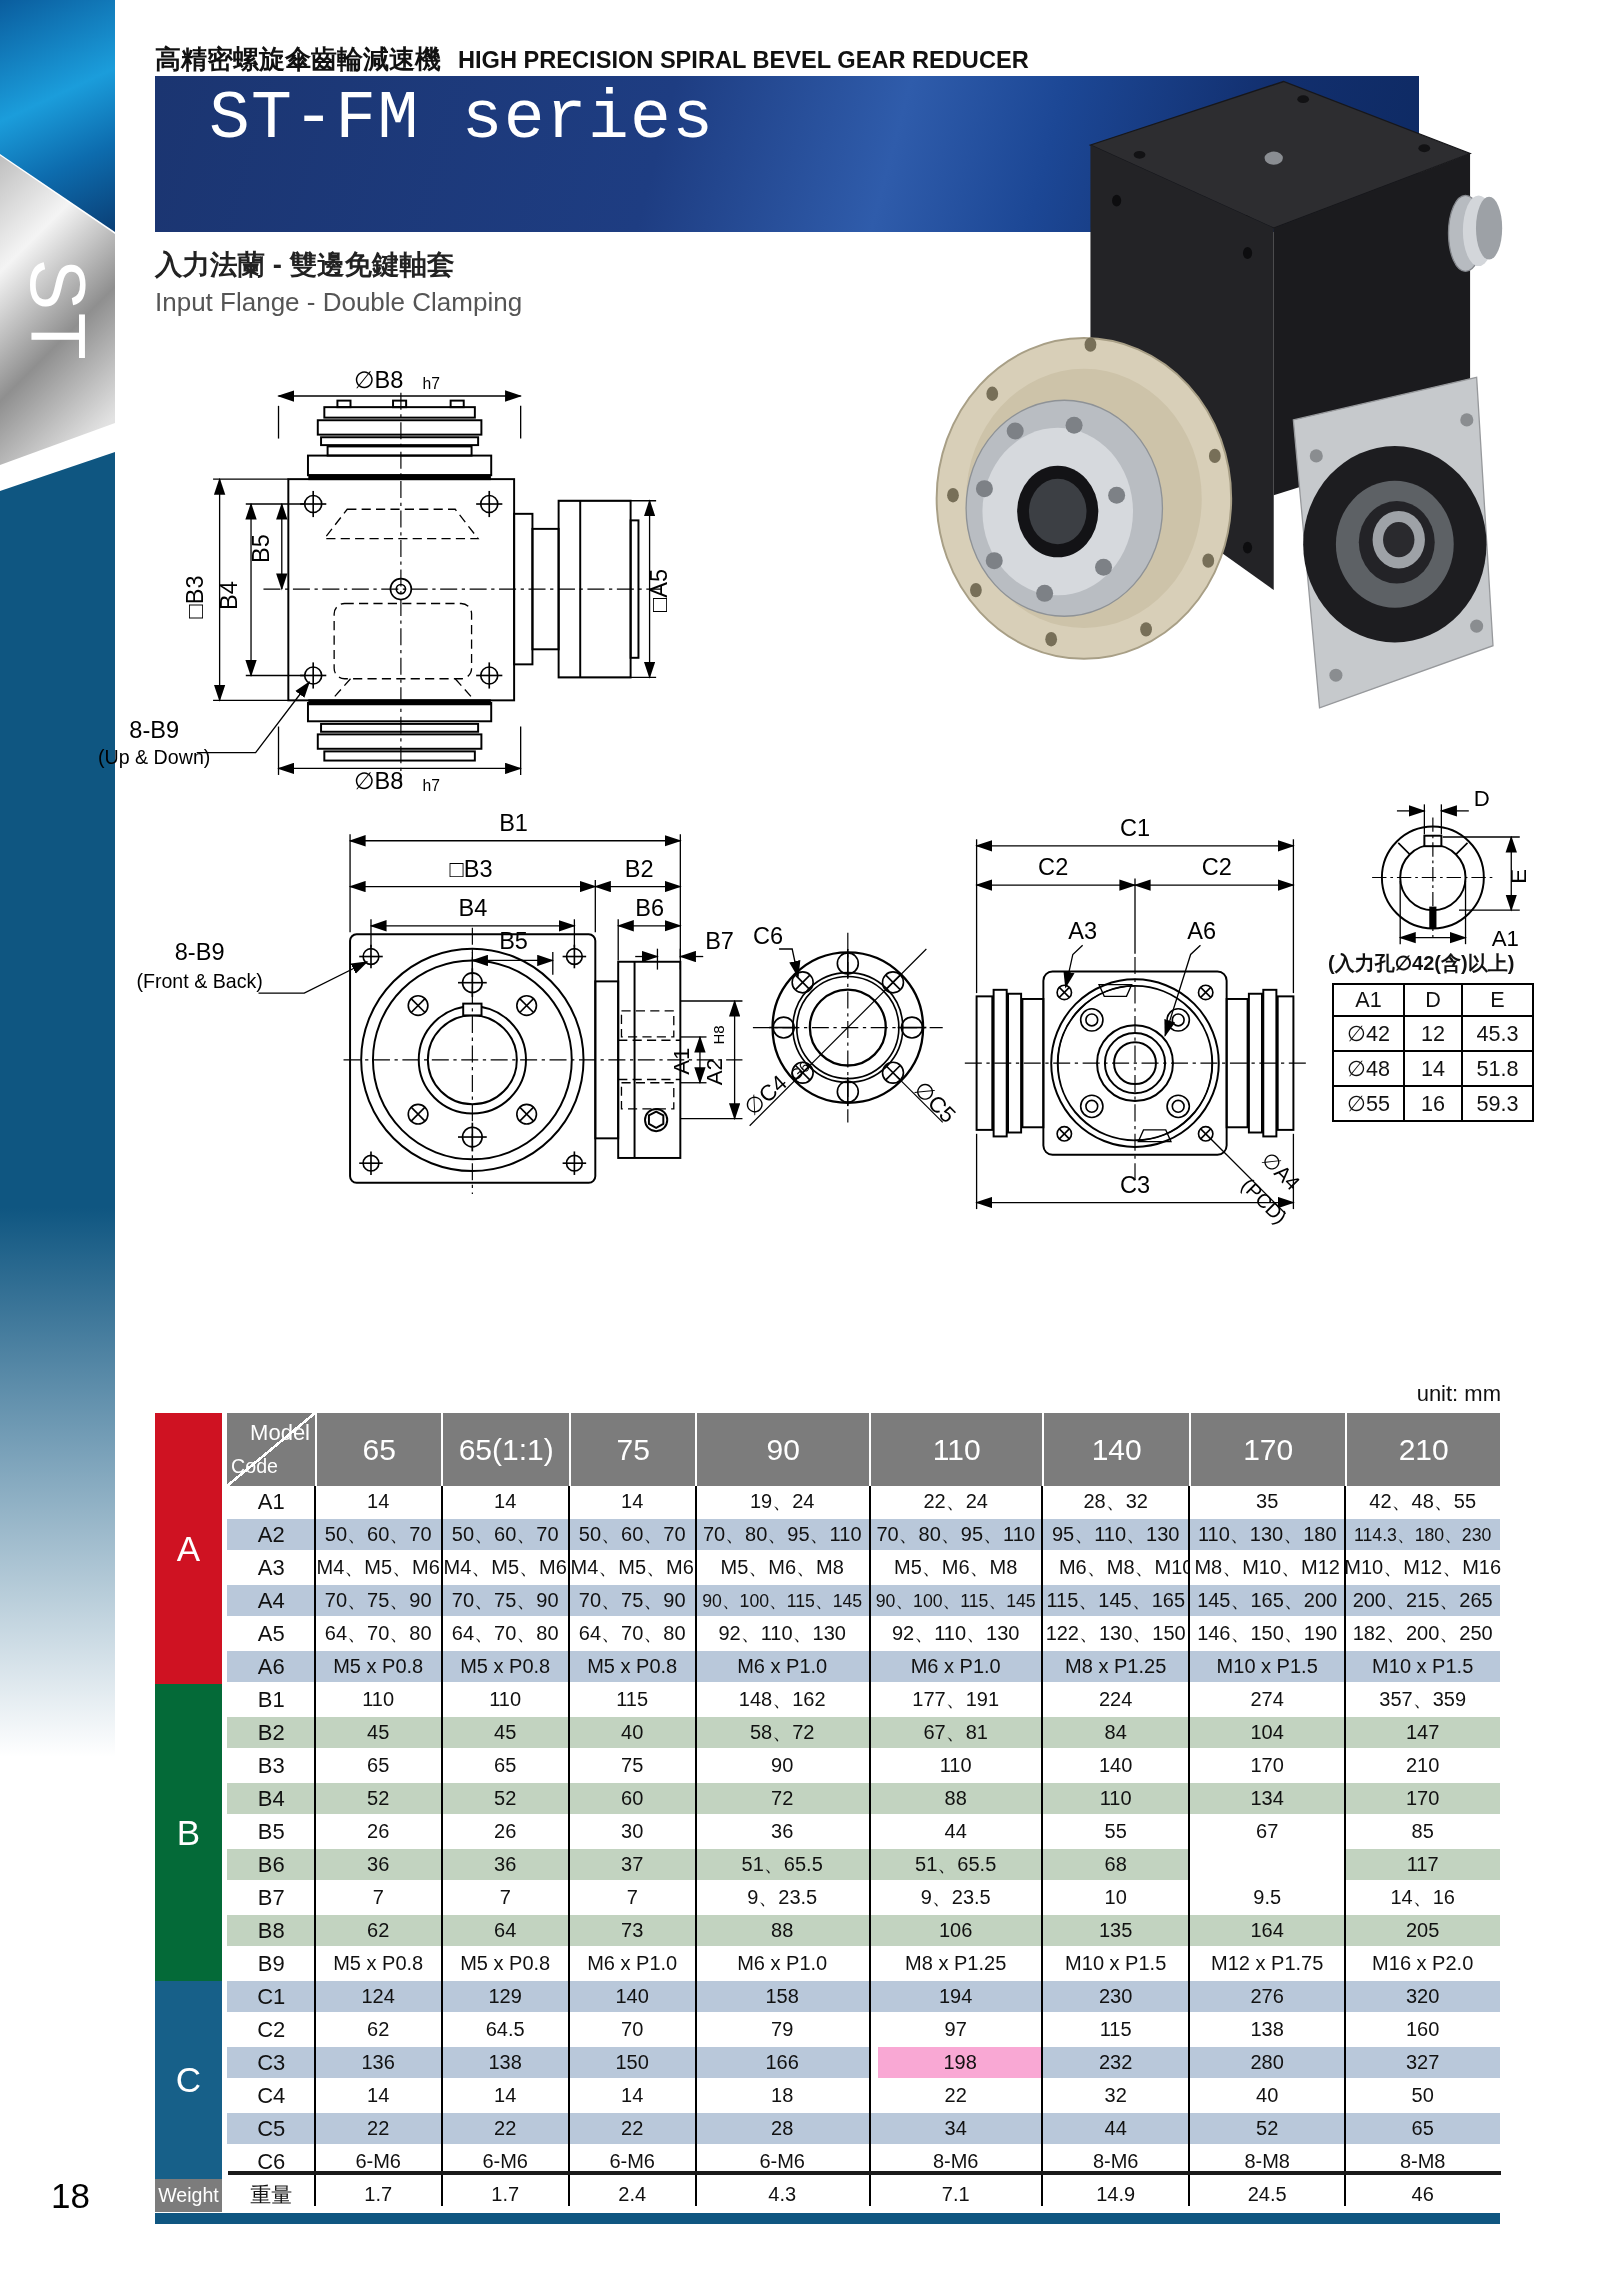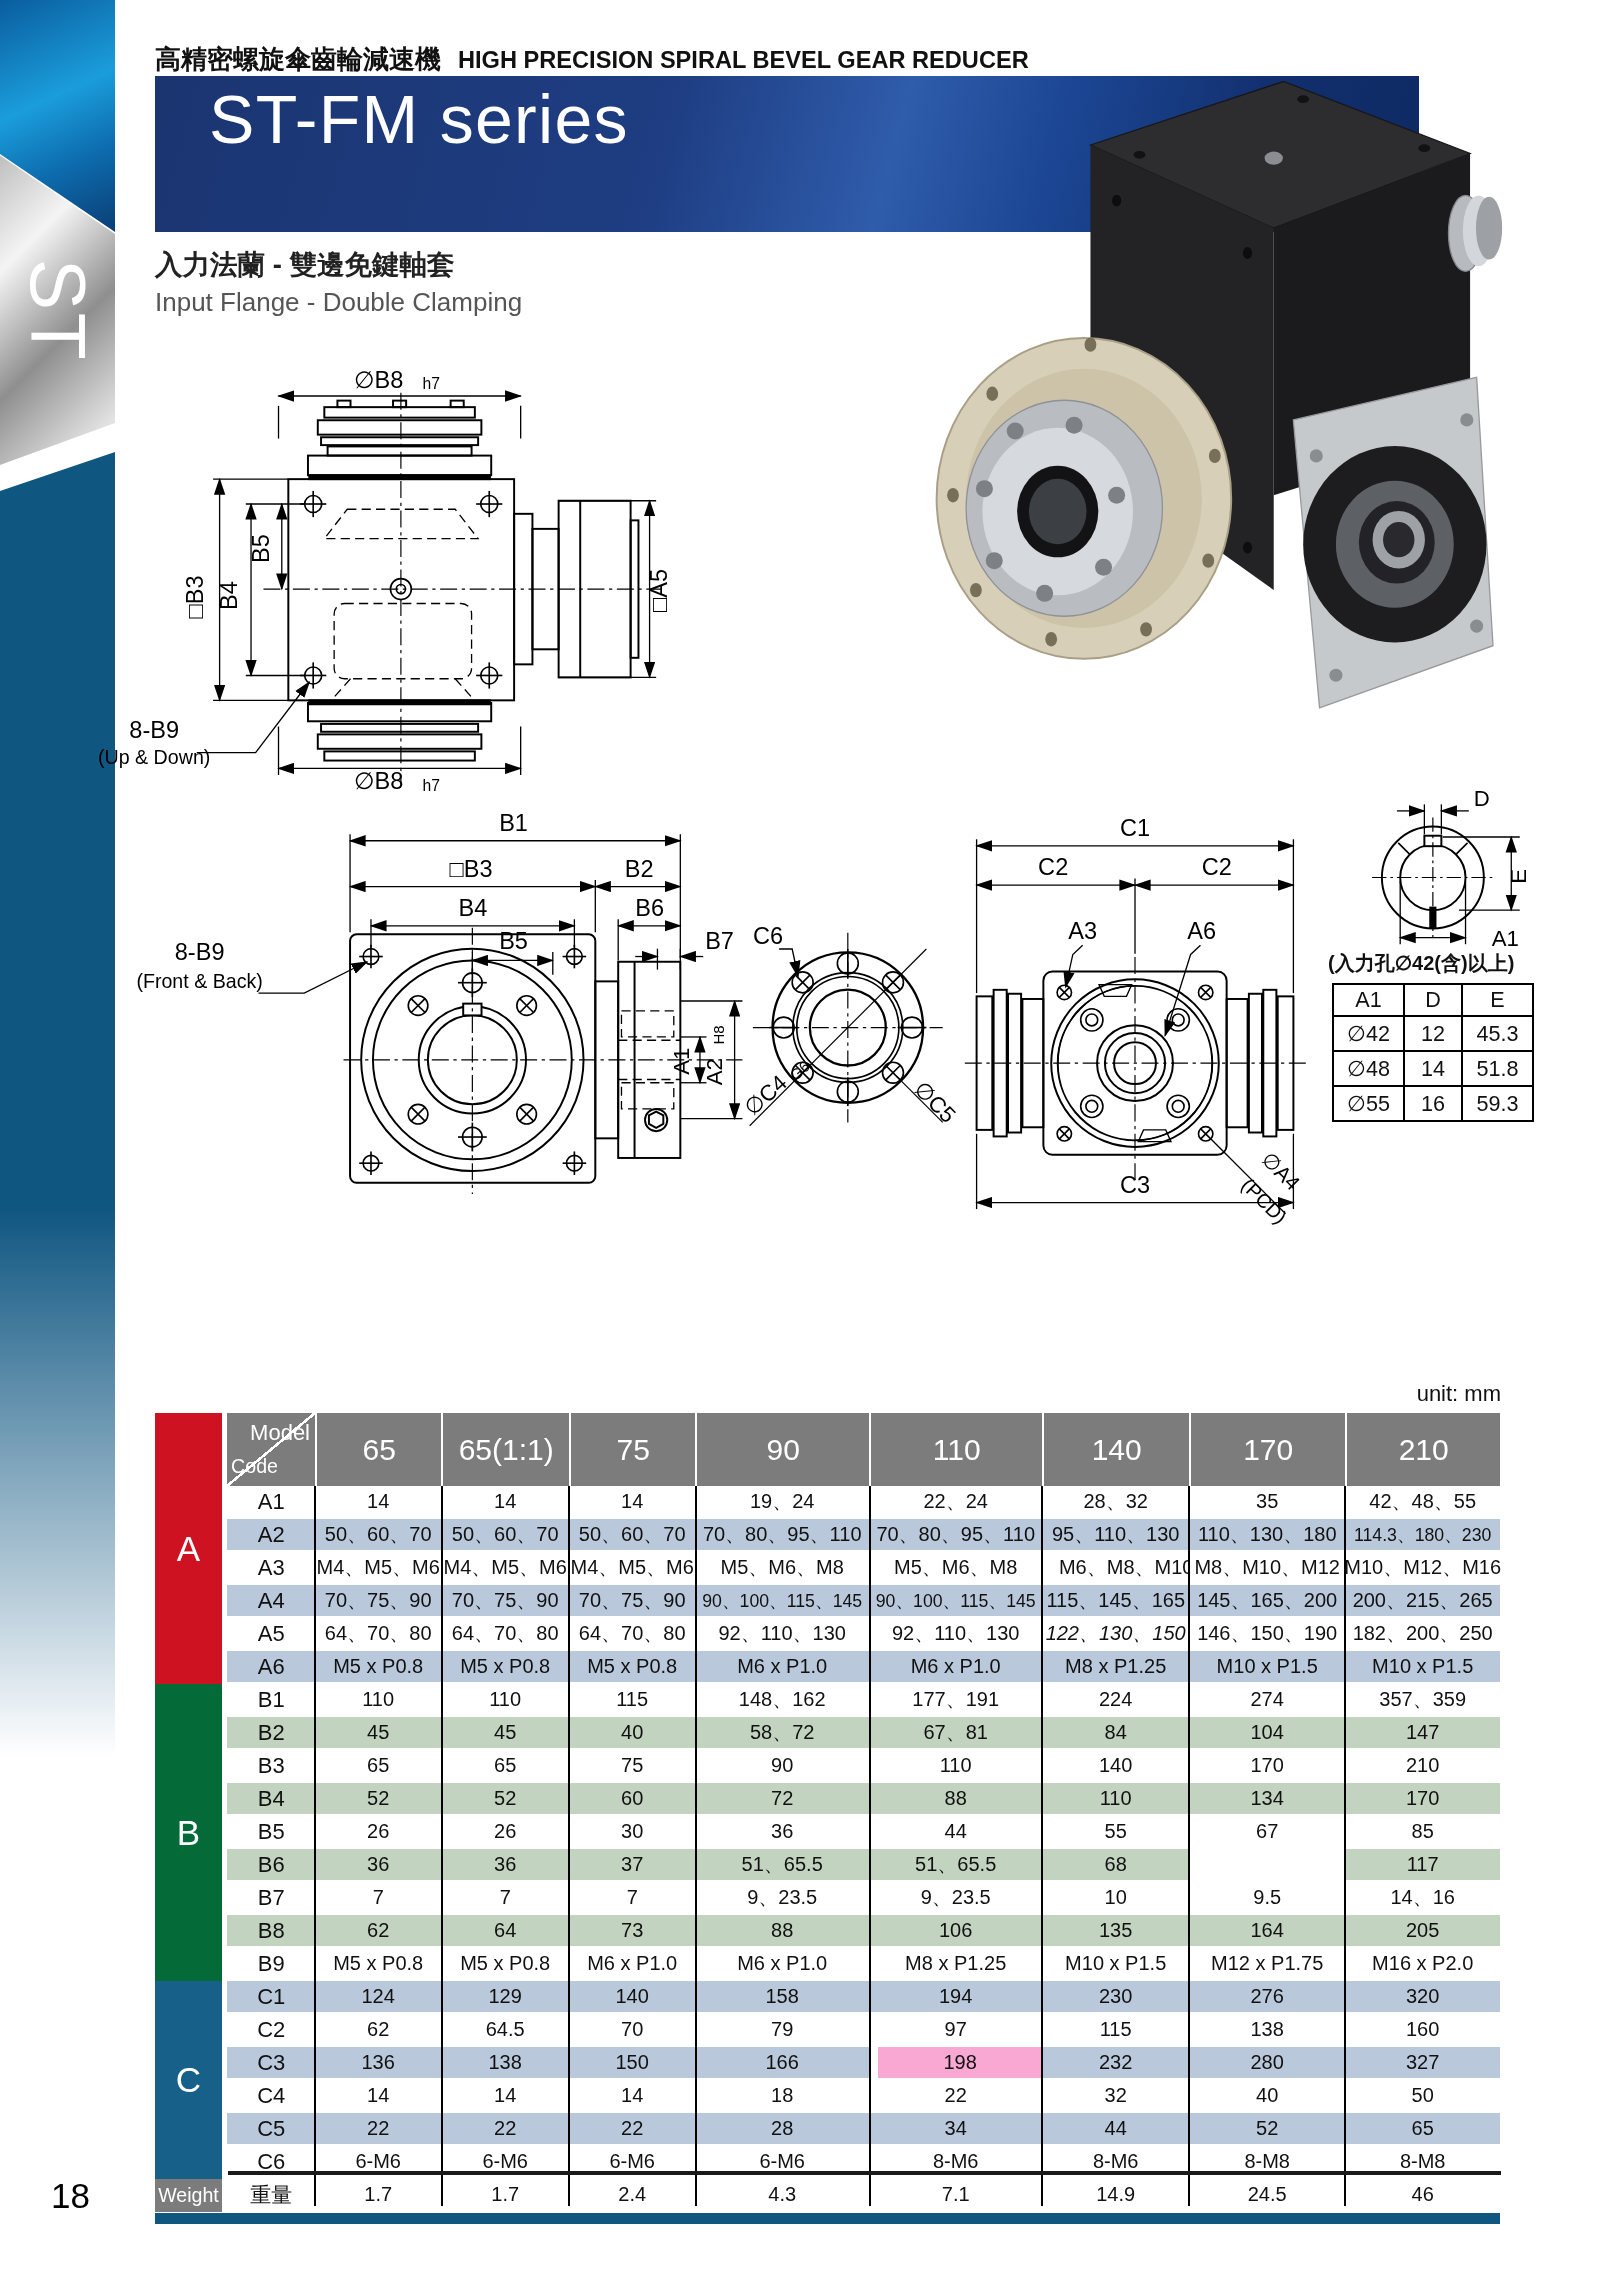--- a/index.html
+++ b/index.html
@@ -17,21 +17,21 @@
   .side-st{position:absolute;left:5.2px;top:258px;width:105px;height:105px;line-height:105px;
     text-align:center;font-size:77px;color:#fff;transform:rotate(90deg);letter-spacing:2.6px;}
   .side-blue-bottom{position:absolute;left:0;top:452px;width:115px;height:1374px;
     background:linear-gradient(to bottom,#0f5681 0%,#0f5681 55%,rgba(15,86,129,0) 95%);
     clip-path:polygon(0 39px,100% 0,100% 100%,0 100%);}
   
   .topline{position:absolute;left:155px;top:42px;white-space:nowrap;}
   .topline .zh{font-weight:bold;font-size:26px;color:#111;}
   .topline .en{font-size:23.6px;color:#111;margin-left:17px;font-weight:bold;}
   .band{position:absolute;left:155px;top:76px;width:1264px;height:156px;
-    background:linear-gradient(105deg,#1b3571 0%,#1e3d82 40%,#2f5cab 58%,#1c4795 70%,#122f6e 86%,#0e2a63 100%);}
+    background:linear-gradient(105deg,#1b3571 0%,#1e3d82 40%,#2f5cab 58%,#1c4795 70%,#122f6e 86%,#0e2a63 100%);font-family:Liberation Mono, monospace;}
   .band .series{position:absolute;left:54px;top:3.9px;font-size:68px;color:#fff;letter-spacing:1.3px;}
   .band .ratio{position:absolute;left:60px;top:96px;font-size:31px;color:#fff;letter-spacing:0.7px;}
   .sub-zh{position:absolute;left:155px;top:247px;font-size:27.5px;font-weight:bold;color:#222;}
   .sub-en{position:absolute;left:155px;top:287px;font-size:26px;color:#555;}
   
   svg{overflow:visible;}
   svg text{font-family:"Liberation Sans",sans-serif;fill:#000;}
   .dwg{position:absolute;}
   
   .mini-title{position:absolute;left:1328px;top:950px;font-size:20px;font-weight:bold;white-space:nowrap;}
@@ -560,21 +560,21 @@
     <div class="vc sm" style="grid-area: 5 / 8; background: rgb(185, 200, 218);">90、100、115、145</div>
     <div class="vc" style="grid-area: 5 / 9; background: rgb(185, 200, 218);">115、145、165</div>
     <div class="vc" style="grid-area: 5 / 10; background: rgb(185, 200, 218);">145、165、200</div>
     <div class="vc" style="grid-area: 5 / 11; background: rgb(185, 200, 218);">200、215、265</div>
     <div class="rl" style="grid-area: 6 / 3;">A5</div>
     <div class="vc" style="grid-area: 6 / 4;">64、70、80</div>
     <div class="vc" style="grid-area: 6 / 5;">64、70、80</div>
     <div class="vc" style="grid-area: 6 / 6;">64、70、80</div>
     <div class="vc" style="grid-area: 6 / 7;">92、110、130</div>
     <div class="vc" style="grid-area: 6 / 8;">92、110、130</div>
-    <div class="vc" style="grid-area: 6 / 9; font-style: italic;">122、130、150</div>
+    <div class="vc" style="grid-area: 6 / 9;">122、130、150</div>
     <div class="vc" style="grid-area: 6 / 10;">146、150、190</div>
     <div class="vc" style="grid-area: 6 / 11;">182、200、250</div>
     <div class="rl" style="grid-area: 7 / 3; background: rgb(185, 200, 218);">A6</div>
     <div class="vc" style="grid-area: 7 / 4; background: rgb(185, 200, 218);">M5 x P0.8</div>
     <div class="vc" style="grid-area: 7 / 5; background: rgb(185, 200, 218);">M5 x P0.8</div>
     <div class="vc" style="grid-area: 7 / 6; background: rgb(185, 200, 218);">M5 x P0.8</div>
     <div class="vc" style="grid-area: 7 / 7; background: rgb(185, 200, 218);">M6 x P1.0</div>
     <div class="vc" style="grid-area: 7 / 8; background: rgb(185, 200, 218);">M6 x P1.0</div>
     <div class="vc" style="grid-area: 7 / 9; background: rgb(185, 200, 218);">M8 x P1.25</div>
     <div class="vc" style="grid-area: 7 / 10; background: rgb(185, 200, 218);">M10 x P1.5</div>

